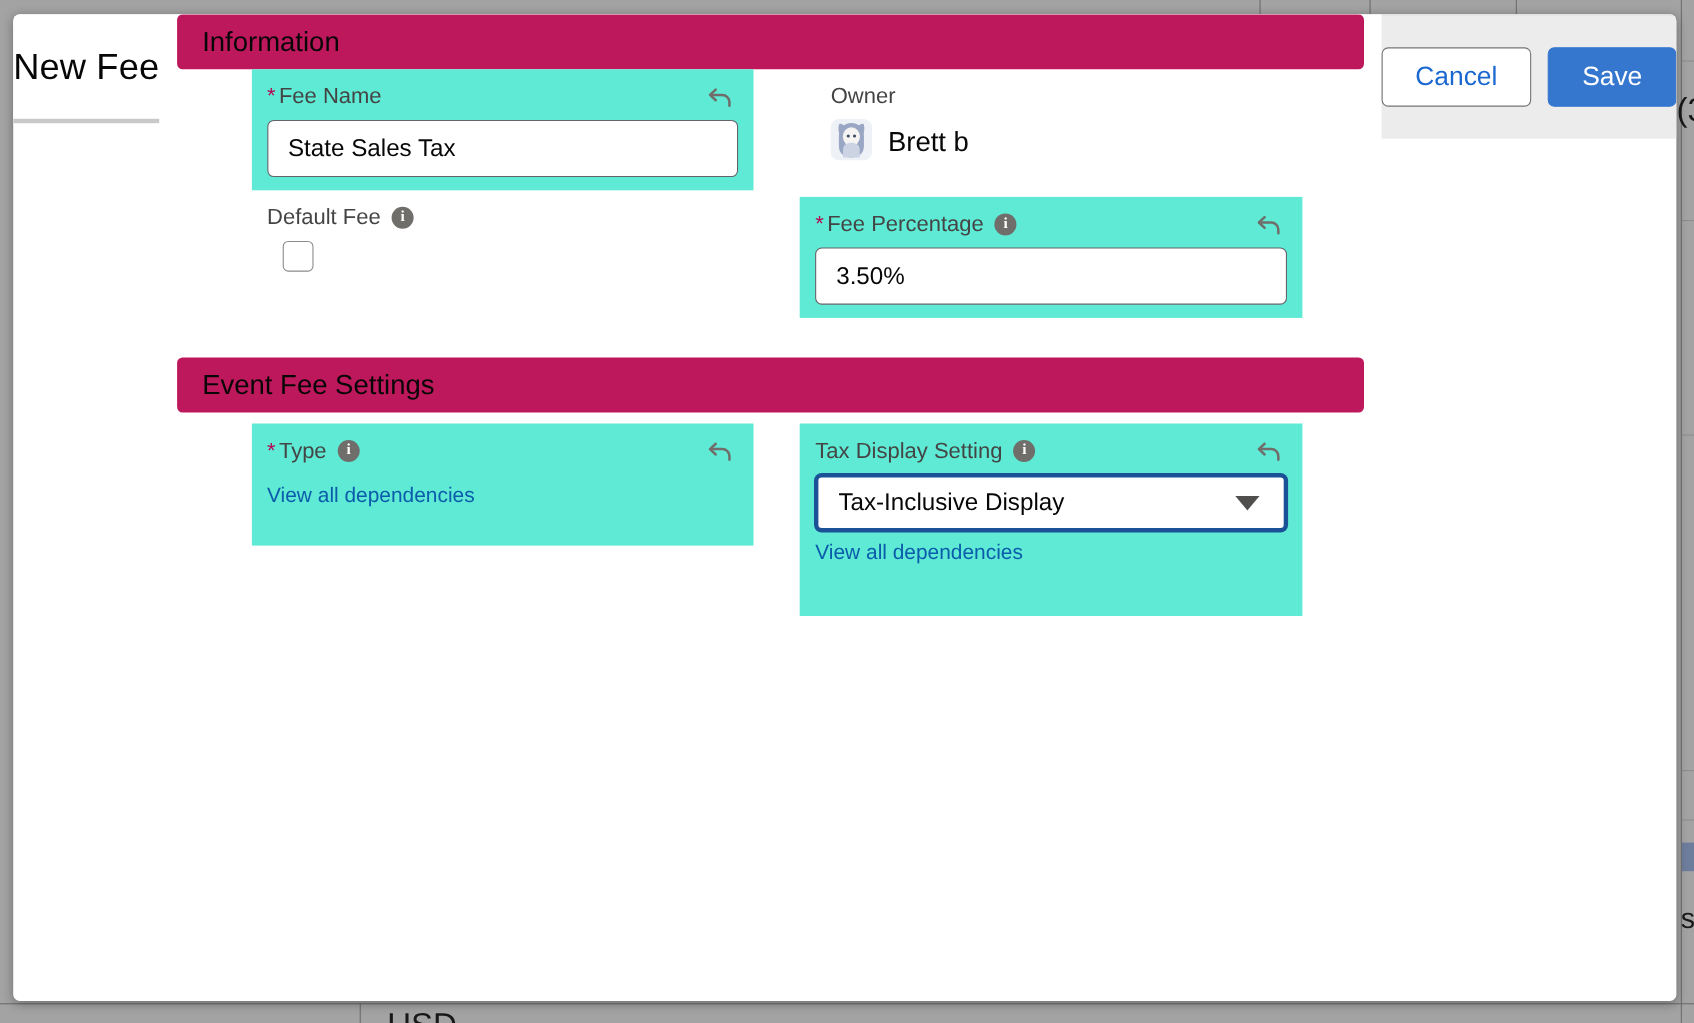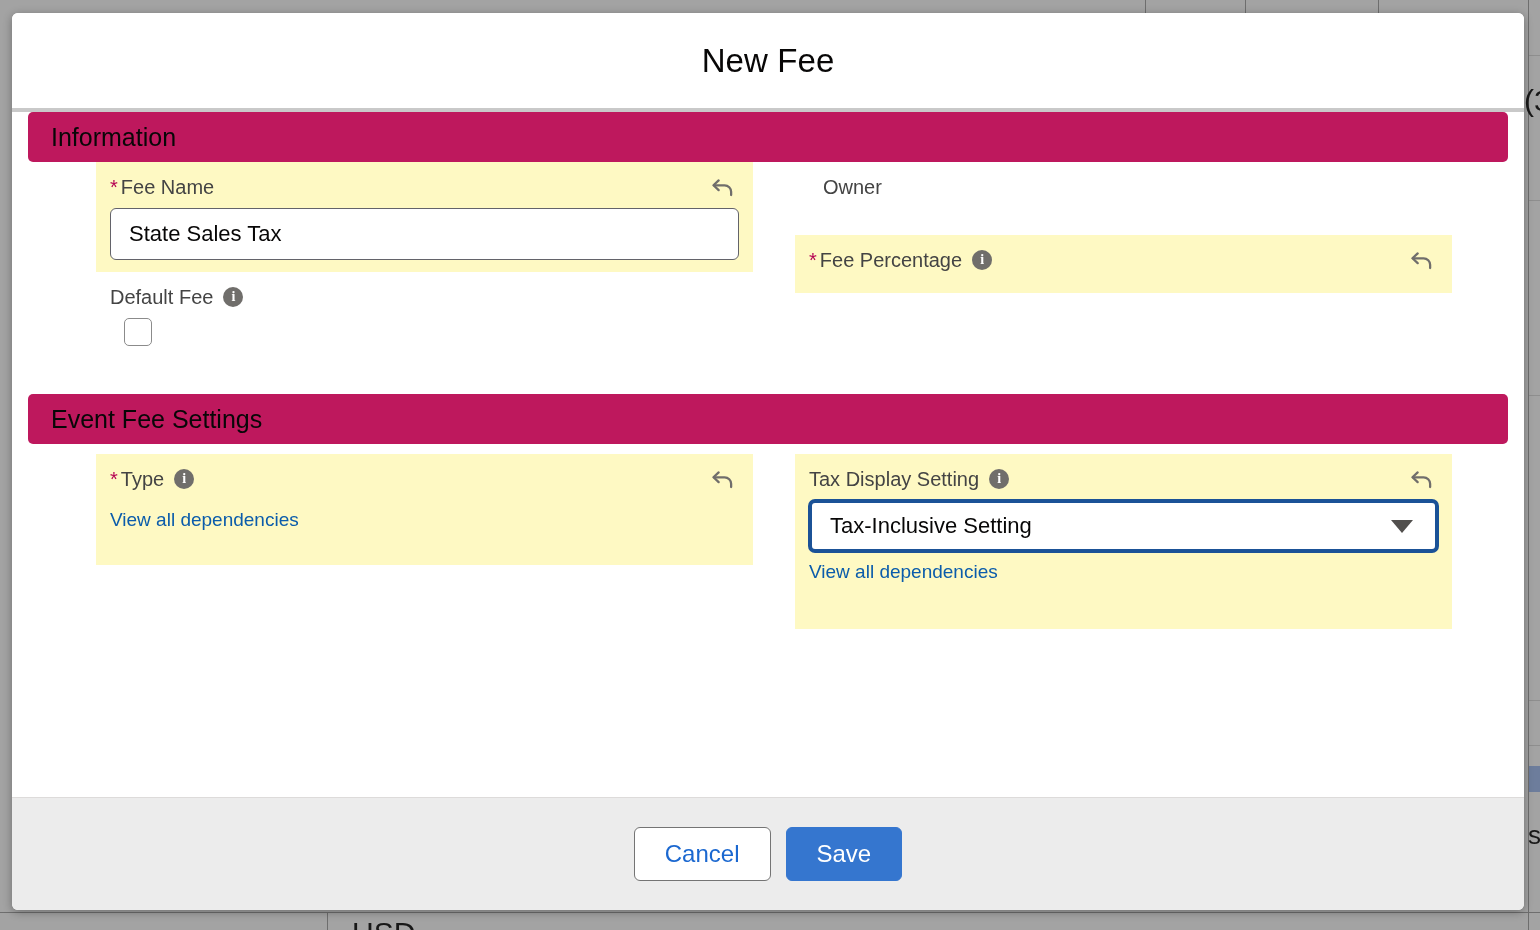--- a/index.html
+++ b/index.html
@@ -18,21 +18,21 @@
   .bg-blue  { position: absolute; background: #6d7d9c; }
 
   
   #modal {
     position: absolute;
     left: 12px; top: 13px;
     width: 1512px; height: 897px;
     background: #ffffff;
     border-radius: 6px;
     box-shadow: 0 2px 10px rgba(0,0,0,.32);
-    display: flex; flex-direction: column;
+    display: flex; flex-direction: row;
     overflow: hidden;
   }
 
   
   .modal-header {
     height: 99px;
     display: flex; align-items: center; justify-content: center;
     background: #fff;
     border-bottom: 4px solid #c9c9c9;
     flex: 0 0 auto;
@@ -70,21 +70,21 @@
     gap: 42px;
     padding: 0 56px 0 68px;
   }
   .col { flex: 1 1 0; min-width: 0; }
 
   
   .field {
     padding: 10px 14px 12px 14px;
     position: relative;
   }
-  .field.edited { background: #fef9c3; }
+  .field.edited { background: #5eead4; }
 
   .field-label-row {
     display: flex; align-items: center;
     height: 30px;
     margin-bottom: 6px;
   }
   .field-label {
     font-size: 20px;
     color: #444444;
     white-space: nowrap;
@@ -243,33 +243,49 @@
           </div>
           <div class="checkbox-box"></div>
         </div>
 
       </div>
 
       <div class="col">
 
         <div class="field" style="padding-top:14px;">
           <div class="plain-label">Owner</div>
+          <div class="owner-row">
+            <span style="flex:0 0 auto;">
+              <svg width="38" height="38" viewBox="0 0 40 40">
+                <rect x="0" y="0" width="40" height="40" rx="9" fill="#eef1f6"></rect>
+                <path d="M8 17 C8 9 13 4 20 4 C27 4 32 9 32 17 L32 26 C32 33 27 37 20 37 C13 37 8 33 8 26 Z" fill="#9aa7c4"></path>
+                <path d="M9 16 C7 11 7.5 6 8.5 5 C10 4.2 13.5 6.5 15 9 Z" fill="#9aa7c4"></path>
+                <path d="M31 16 C33 11 32.5 6 31.5 5 C30 4.2 26.5 6.5 25 9 Z" fill="#9aa7c4"></path>
+                <ellipse cx="20" cy="17" rx="8.2" ry="9" fill="#f6f4f2"></ellipse>
+                <circle cx="17" cy="16.5" r="1.5" fill="#3b4a63"></circle>
+                <circle cx="23" cy="16.5" r="1.5" fill="#3b4a63"></circle>
+                <path d="M12 30 C12 25 15.5 23 20 23 C24.5 23 28 25 28 30 L28 37 L12 37 Z" fill="#ccd4e4"></path>
+              </svg>
+            </span>
+            <span class="owner-name">Brett b</span>
+          </div>
         </div>
 
         <div class="field edited" style="margin-top:16px;">
           <div class="field-label-row">
             <span class="field-label"><span class="req">*</span><span>Fee Percentage</span></span>
             <span class="info-icon">i</span>
           </div>
           <button class="undo-btn" title="Undo">
             <svg width="26" height="26" viewBox="0 0 24 24" fill="none" stroke="#706e6b" stroke-width="2.1" stroke-linecap="round" stroke-linejoin="round">
               <path d="M8 5 L3.2 9.5 L8 14"></path>
               <path d="M3.6 9.5 H13.5 a6 6 0 0 1 6 6 v3"></path>
             </svg>
           </button>
+          <div class="text-input">3.50%</div>
         </div>
 
       </div>
     </div>
 
     <div class="section-header" style="margin-top:36px;">
       <span>Event Fee Settings</span>
     </div>
 
     <div class="row" style="padding-top:10px;">
@@ -296,21 +312,21 @@
             <span class="field-label">Tax Display Setting</span>
             <span class="info-icon">i</span>
           </div>
           <button class="undo-btn" title="Undo">
             <svg width="26" height="26" viewBox="0 0 24 24" fill="none" stroke="#706e6b" stroke-width="2.1" stroke-linecap="round" stroke-linejoin="round">
               <path d="M8 5 L3.2 9.5 L8 14"></path>
               <path d="M3.6 9.5 H13.5 a6 6 0 0 1 6 6 v3"></path>
             </svg>
           </button>
           <div class="select-box focused">
-            <span>Tax-Inclusive Setting</span>
+            <span>Tax-Inclusive Display</span>
             <span class="caret"></span>
           </div>
           <a class="dep-link">View all dependencies</a>
         </div>
       </div>
 
     </div>
   </div>
 
   <div class="modal-footer">

